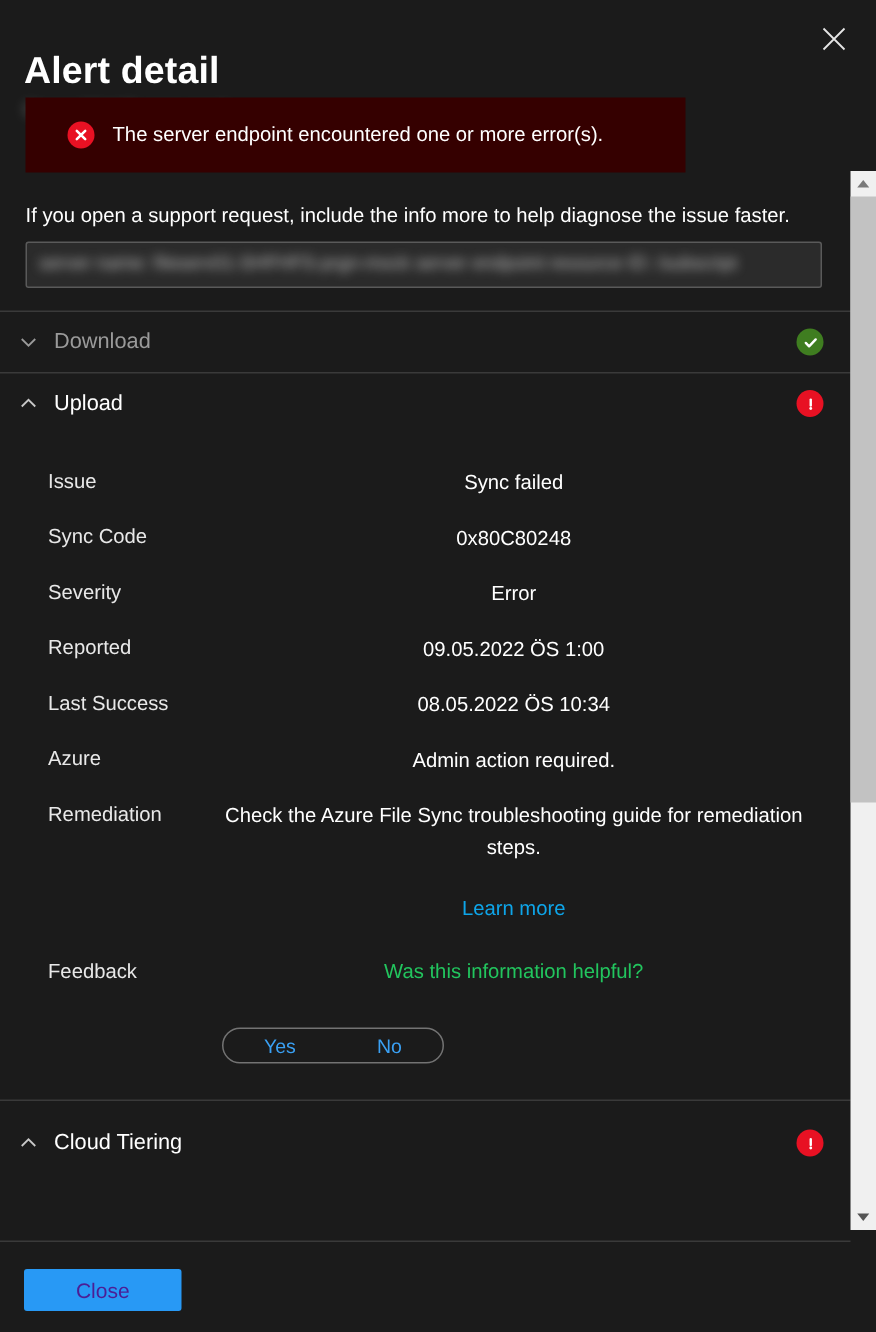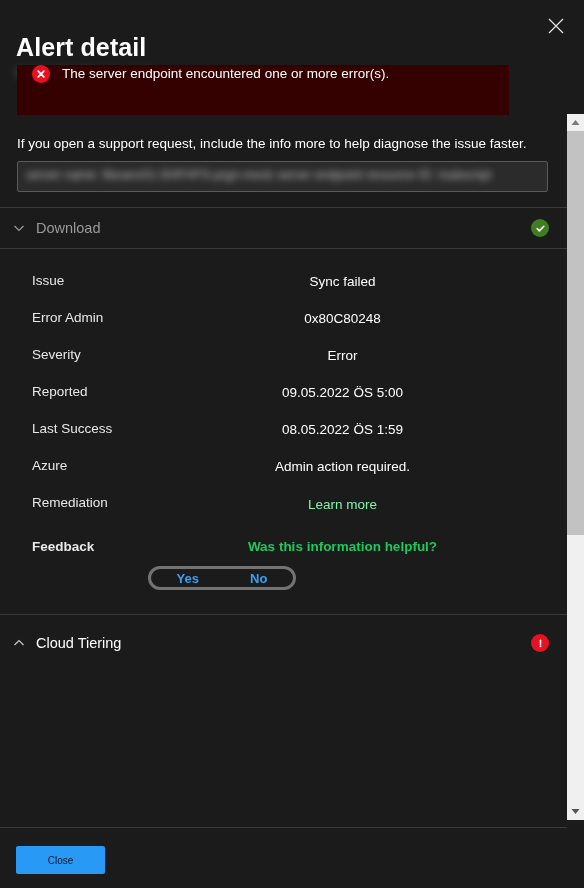--- a/index.html
+++ b/index.html
@@ -25,22 +25,22 @@
   }
   .close-x {
     position: absolute; top: 10px; right: 12px;
     width: 32px; height: 32px; cursor: pointer;
     display: flex; align-items: center; justify-content: center;
   }
   .close-x svg { display: block; }
 
   
   .banner {
-    position: absolute; left: 17px; top: 65px; width: 492px; height: 50px;
-    background: #350000; display: flex; align-items: flex-start; padding-left: 15px;
+    position: absolute; left: 17px; top: 65px; width: 440px; height: 50px;
+    background: #350000; display: flex; align-items: center; padding-left: 28px;
   }
   .badge-circle {
     width: 18px; height: 18px; border-radius: 50%;
     display: inline-flex; align-items: center; justify-content: center;
     flex: 0 0 18px;
   }
   .badge-err { background: #e81123; }
   .badge-ok  { background: #3f7d20; }
   .banner-text {
     margin-left: 12px; font-size: 13.5px; color: #ffffff; line-height: 18px;
@@ -78,36 +78,36 @@
   .sec-status { position: absolute; right: 18px; top: 50%; transform: translateY(-50%); }
 
   
   .rows { padding: 14px 0 16px 0; }
   .row { display: flex; padding: 8px 0 8px 0; align-items: flex-start; }
   .row-label {
     width: 148px; flex: 0 0 148px; padding-left: 32px;
     font-size: 13.5px; color: #e8e8e8; line-height: 20px;
   }
   .row-value { flex: 1; font-size: 13.5px; color: #ffffff; line-height: 21px; padding-right: 30px; text-align: center; }
-  .link { color: #86efac; cursor: pointer; display: inline-block; margin-top: 1px; font-size: 13.5px; }
+  .link { color: #0ea5e9; cursor: pointer; display: inline-block; margin-top: 20px; font-size: 13.5px; }
 
   .feedback-q { font-size: 13.5px; color: #22c55e; line-height: 20px; }
   .pill {
-    margin-top: 9px; width: 148px; height: 24px; border: 3px solid #737373;
+    margin-top: 27px; width: 148px; height: 24px; border: 1px solid #737373;
     border-radius: 12px; display: flex; align-items: center; justify-content: space-around;
   }
   .pill span { color: #3aa0f3; font-size: 13px; cursor: pointer; }
 
   
   .footer-sep { position: absolute; left: 0; top: 827px; width: 567px; height: 1px; background: #3a3a3a; }
   .footer { position: absolute; left: 0; top: 828px; width: 584px; height: 60px; background: #1b1b1b; }
   .close-btn {
-    position: absolute; left: 16px; top: 18px; width: 89px; height: 28px;
-    background: #2899f5; color: #0f172a; border: none; border-radius: 2px;
-    font-family: "Liberation Sans", sans-serif; font-size: 10px; cursor: pointer;
+    position: absolute; left: 16px; top: 18px; width: 105px; height: 28px;
+    background: #2899f5; color: #4c1d95; border: none; border-radius: 2px;
+    font-family: "Liberation Sans", sans-serif; font-size: 14px; cursor: pointer;
   }
 
   
   .sbar { position: absolute; right: 0; top: 114px; width: 17px; height: 706px; background: #f0f0f0; }
   .sbar-arrow { position: absolute; left: 0; width: 17px; height: 17px; display: flex; align-items: center; justify-content: center; cursor: pointer; }
   .sbar-up { top: 0; }
   .sbar-down { bottom: 0; }
   .sbar-thumb { position: absolute; left: 0; top: 17px; width: 17px; height: 404px; background: #c2c2c2; cursor: pointer; }
 </style>
 </head>
@@ -153,55 +153,70 @@
       <span class="sec-label dim">Download</span>
       <span class="sec-status badge-circle badge-ok">
         <svg width="11" height="11" viewBox="0 0 11 11" aria-hidden="true">
           <path d="M2.2 5.6 L4.4 7.9 L8.8 3.3" stroke="#fff" stroke-width="1.6" fill="none" stroke-linecap="round" stroke-linejoin="round"></path>
         </svg>
       </span>
     </div>
 
     <div class="divider"></div>
 
+    <div class="section-head">
+      <span class="chev">
+        <svg width="18" height="18" viewBox="0 0 18 18" aria-hidden="true">
+          <path d="M4.5 11 L9 6.5 L13.5 11" stroke="#c8c8c8" stroke-width="1.2" fill="none"></path>
+        </svg>
+      </span>
+      <span class="sec-label bright">Upload</span>
+      <span class="sec-status badge-circle badge-err">
+        <svg width="11" height="11" viewBox="0 0 11 11" aria-hidden="true">
+          <path d="M5.5 2.4 L5.5 6.3" stroke="#fff" stroke-width="1.6" stroke-linecap="round"></path>
+          <circle cx="5.5" cy="8.3" r="0.95" fill="#fff"></circle>
+        </svg>
+      </span>
+    </div>
 
     <div class="rows">
       <div class="row">
         <div class="row-label">Issue</div>
         <div class="row-value">Sync failed</div>
       </div>
       <div class="row">
-        <div class="row-label">Error Admin</div>
+        <div class="row-label">Sync Code</div>
         <div class="row-value">0x80C80248</div>
       </div>
       <div class="row">
         <div class="row-label">Severity</div>
         <div class="row-value">Error</div>
       </div>
       <div class="row">
         <div class="row-label">Reported</div>
-        <div class="row-value">09.05.2022 ÖS 5:00</div>
+        <div class="row-value">09.05.2022 ÖS 1:00</div>
       </div>
       <div class="row">
         <div class="row-label">Last Success</div>
-        <div class="row-value">08.05.2022 ÖS 1:59</div>
+        <div class="row-value">08.05.2022 ÖS 10:34</div>
       </div>
       <div class="row">
         <div class="row-label">Azure</div>
         <div class="row-value">Admin action required.</div>
       </div>
 
       <div class="row">
         <div class="row-label">Remediation</div>
         <div class="row-value">
+          <div>Check the Azure File Sync troubleshooting guide for remediation steps.</div>
           <span class="link">Learn more</span>
         </div>
       </div>
 
-      <div class="row" style="padding-top:14px;font-weight:bold;">
+      <div class="row" style="padding-top:14px;">
         <div class="row-label">Feedback</div>
         <div class="row-value">
           <div class="feedback-q">Was this information helpful?</div>
           <div class="pill">
             <span>Yes</span>
             <span>No</span>
           </div>
         </div>
       </div>
     </div>

